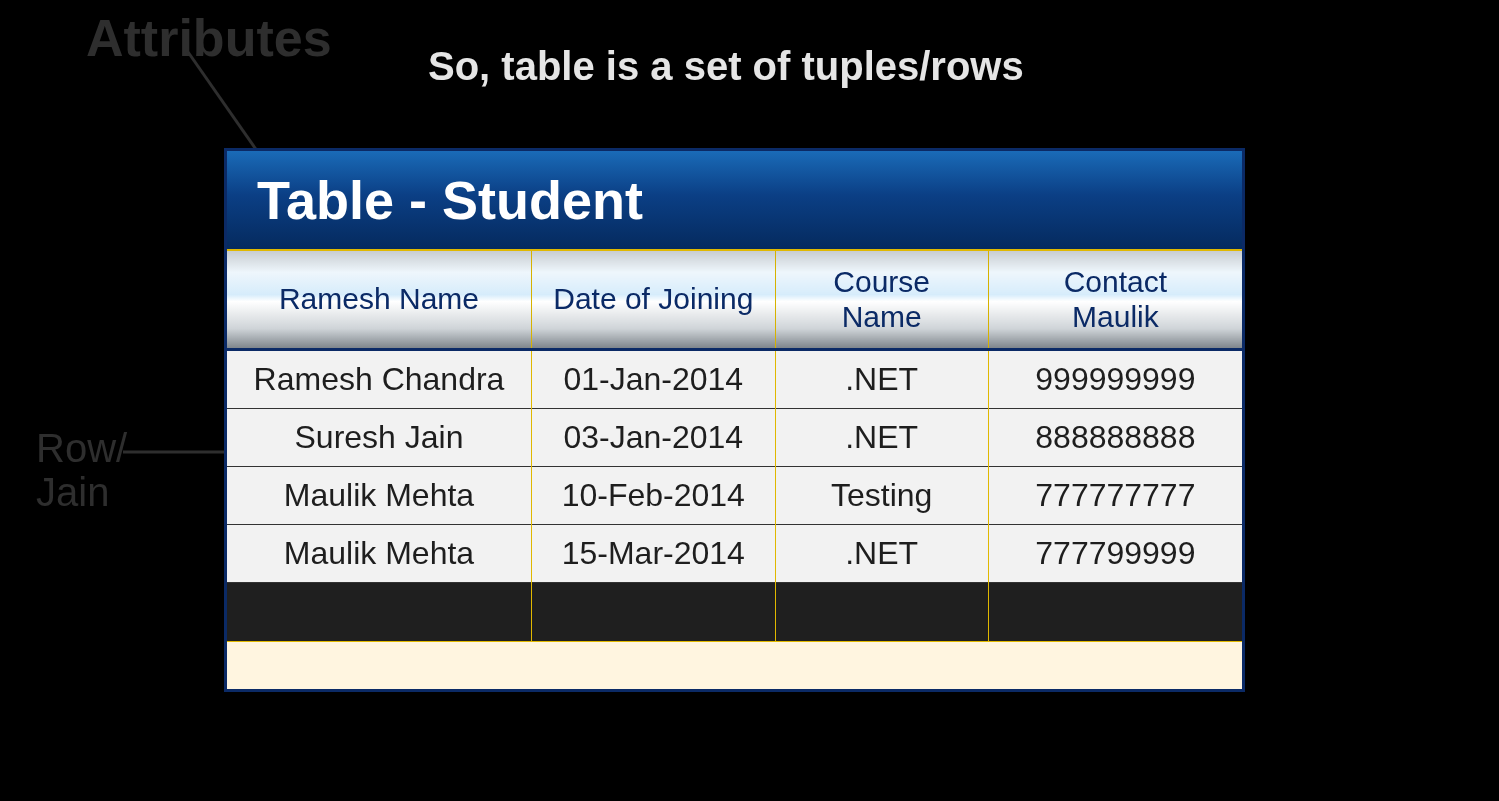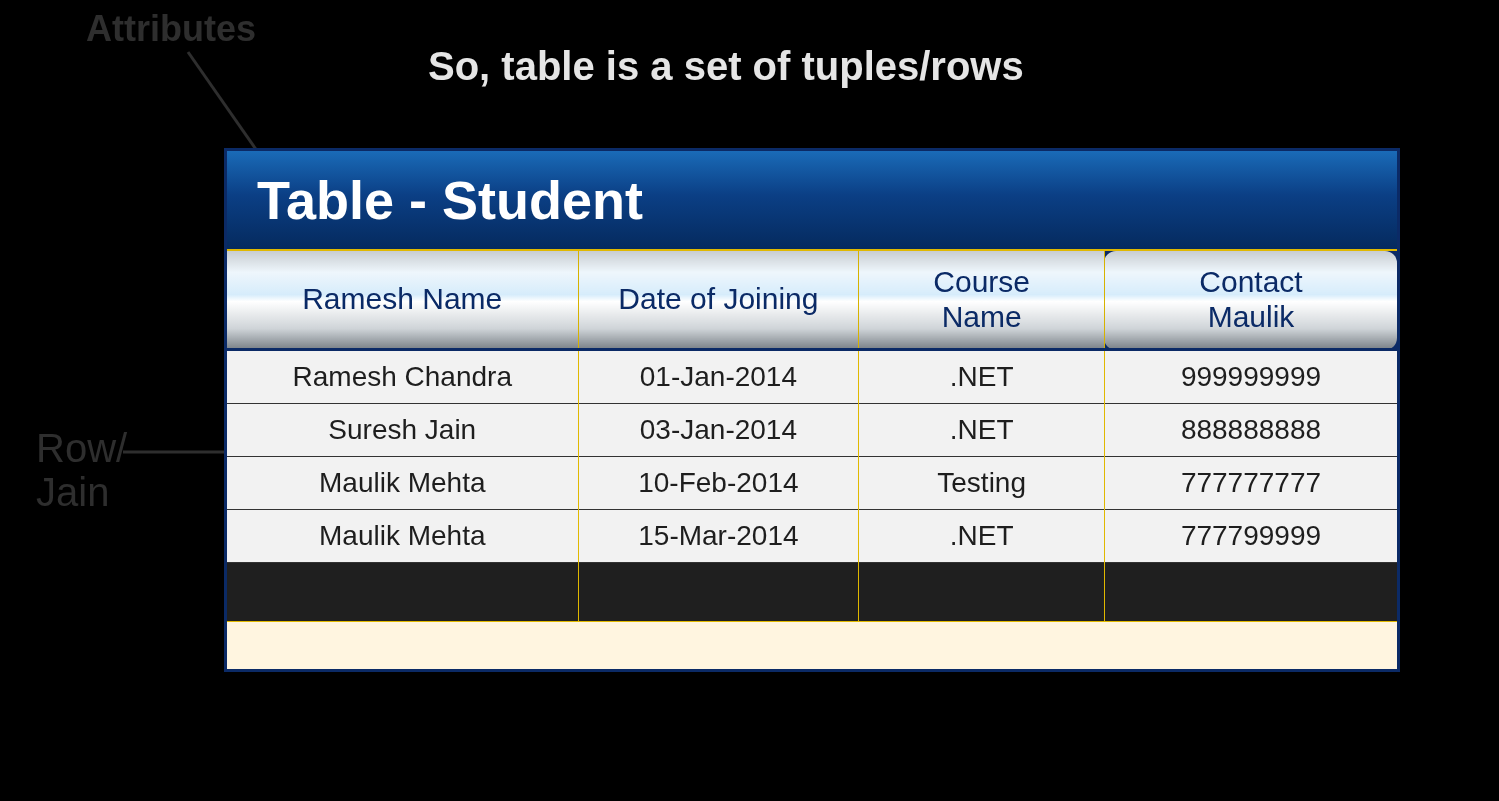--- a/index.html
+++ b/index.html
@@ -8,21 +8,21 @@
       width: 1499px;
       height: 801px;
       font-family: Arial, Helvetica, sans-serif;
       position: relative;
       overflow: hidden;
     }
     .label-attributes {
       position: absolute;
       left: 86px;
       top: 8px;
-      font-size: 36px;
+      font-size: 52px;
       font-weight: 700;
       color: #2e2e2e;
     }
     .caption {
       position: absolute;
       left: 428px;
       top: 44px;
       font-size: 40px;
       font-weight: 700;
       color: #e5e5e5;
@@ -34,21 +34,21 @@
       font-size: 40px;
       font-weight: 400;
       color: #2e2e2e;
       line-height: 1.1;
       margin-left: 16px;
     }
     .table-wrap {
       position: absolute;
       left: 224px;
       top: 148px;
-      width: 1176px;
+      width: 1021px;
       border: 3px solid #0b2a66;
       background: #0b2a66;
     }
     .title-bar {
       height: 100px;
       background: linear-gradient(180deg, #1a6bb8 0%, #0b3f85 45%, #052a5e 100%);
       color: #fff;
       display: flex;
       align-items: center;
       padding-left: 30px;
@@ -64,25 +64,25 @@
       background: linear-gradient(180deg, #c8cdd1 0%, #eef6fc 22%, #d6ecfb 45%, #ffffff 52%, #cfd4d8 80%, #7f868c 100%);
       color: #0b2a66;
       font-weight: 400;
       font-size: 30px;
       text-align: center;
       padding: 14px 8px;
       border-right: 1px solid #d6b200;
       border-bottom: 3px solid #0b2a66;
       line-height: 1.15;
     }
-    thead th:last-child { border-right: none; border-radius: 12px; }
+    thead th:last-child { border-right: none; }
     tbody td {
       background: #f2f2f2;
       color: #1e1e1e;
-      font-size: 28px;
+      font-size: 32px;
       text-align: center;
       padding: 10px 8px;
       border-top: 1px solid #333;
       border-right: 1px solid #e0b800;
     }
     tbody td:last-child { border-right: none; }
     tbody tr.blackrow td {
       background: #1f1f1f;
       height: 58px;
       border-top: 1px solid #333;

